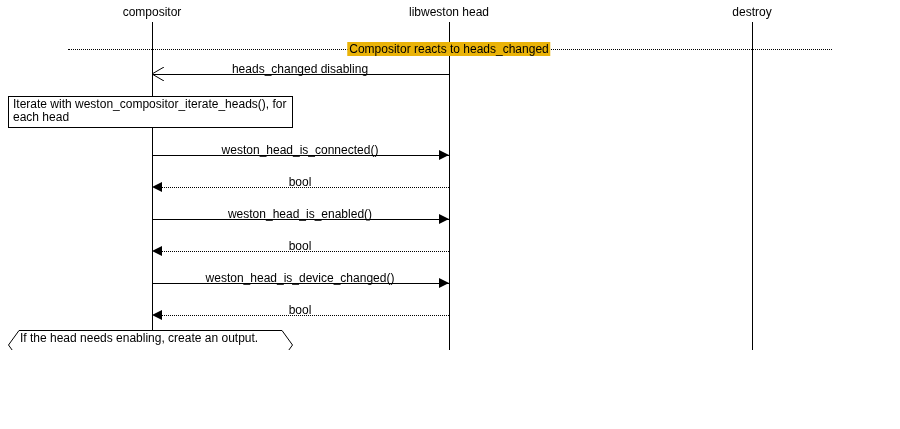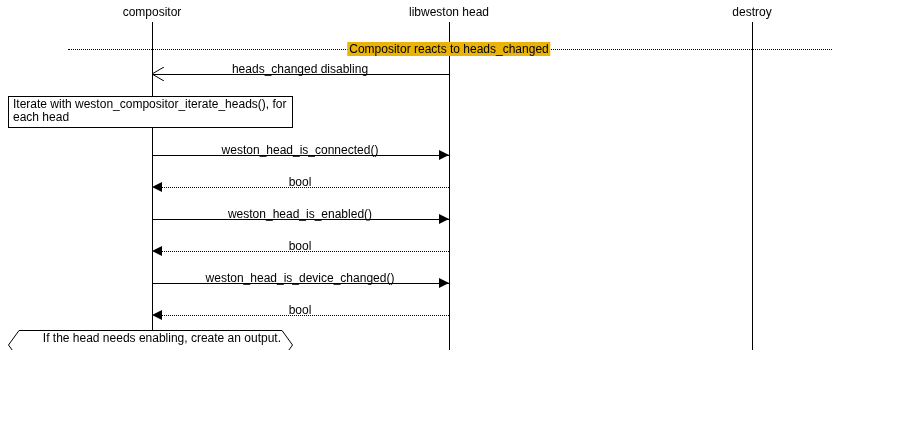--- a/index.html
+++ b/index.html
@@ -104,21 +104,21 @@
     top: 0;
     display: block;
   }
   .hex-note .hex-text {
     position: absolute;
     left: 12px;
     right: 12px;
     top: 2px;
     font-size: 12px;
     line-height: 13px;
-    text-align: right;
+    text-align: left;
   }
 </style>
 </head>
 <body>
 
 <div id="canvas">
     <div class="actor-label" style="left: 152px; top: 5px;">compositor</div>
     <div class="lifeline" style="left: 152px; top: 22px; height: 407px;"></div>
     <div class="actor-label" style="left: 449px; top: 5px;">libweston head</div>
     <div class="lifeline" style="left: 449px; top: 22px; height: 407px;"></div>

